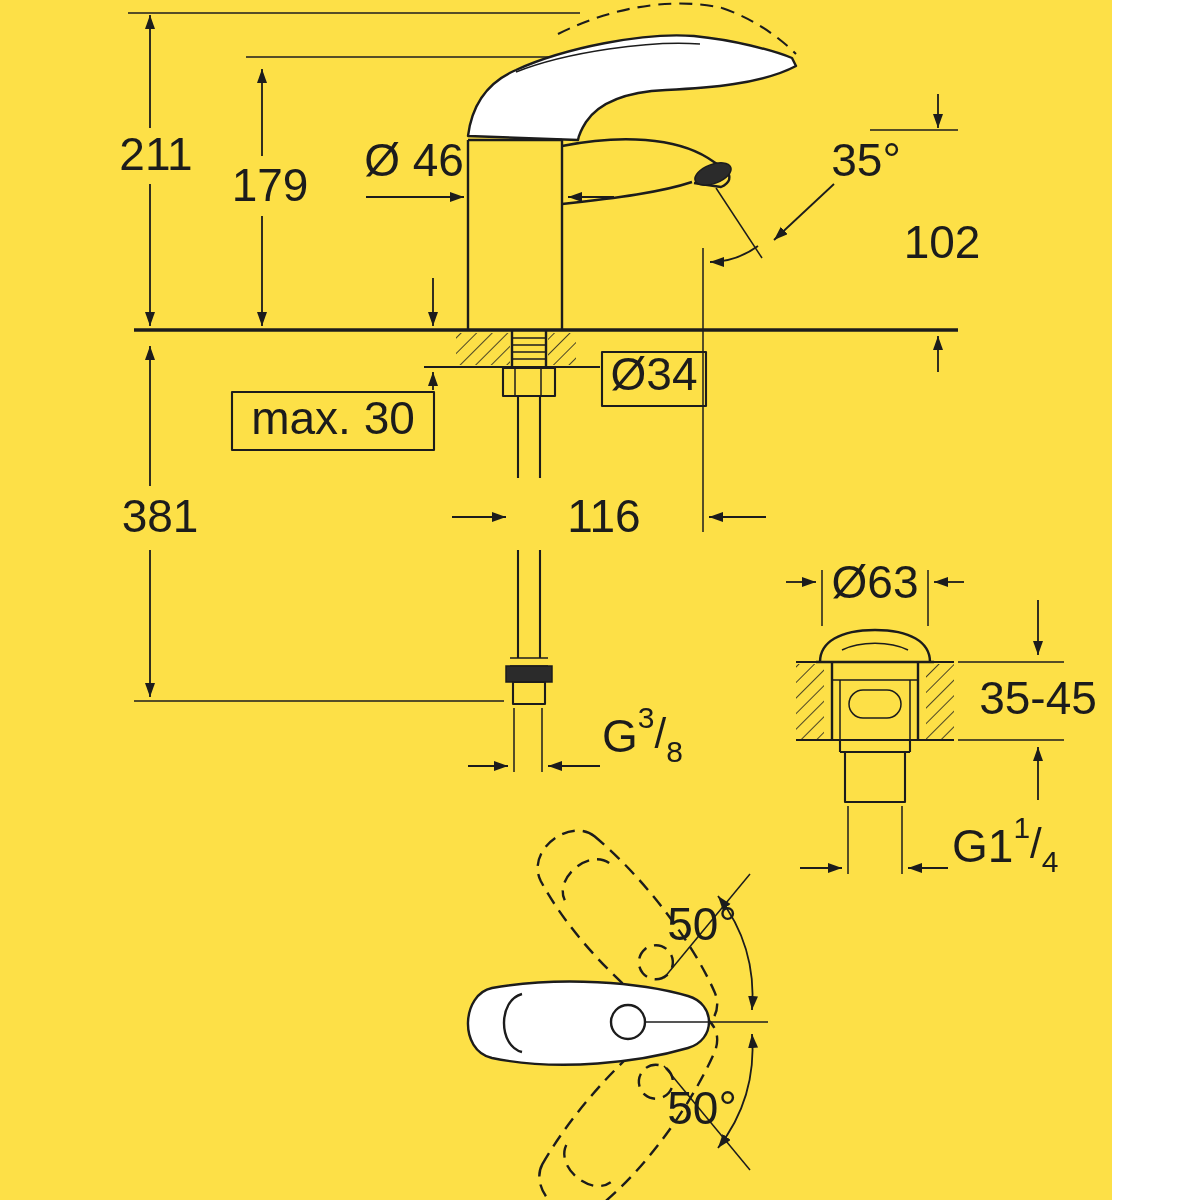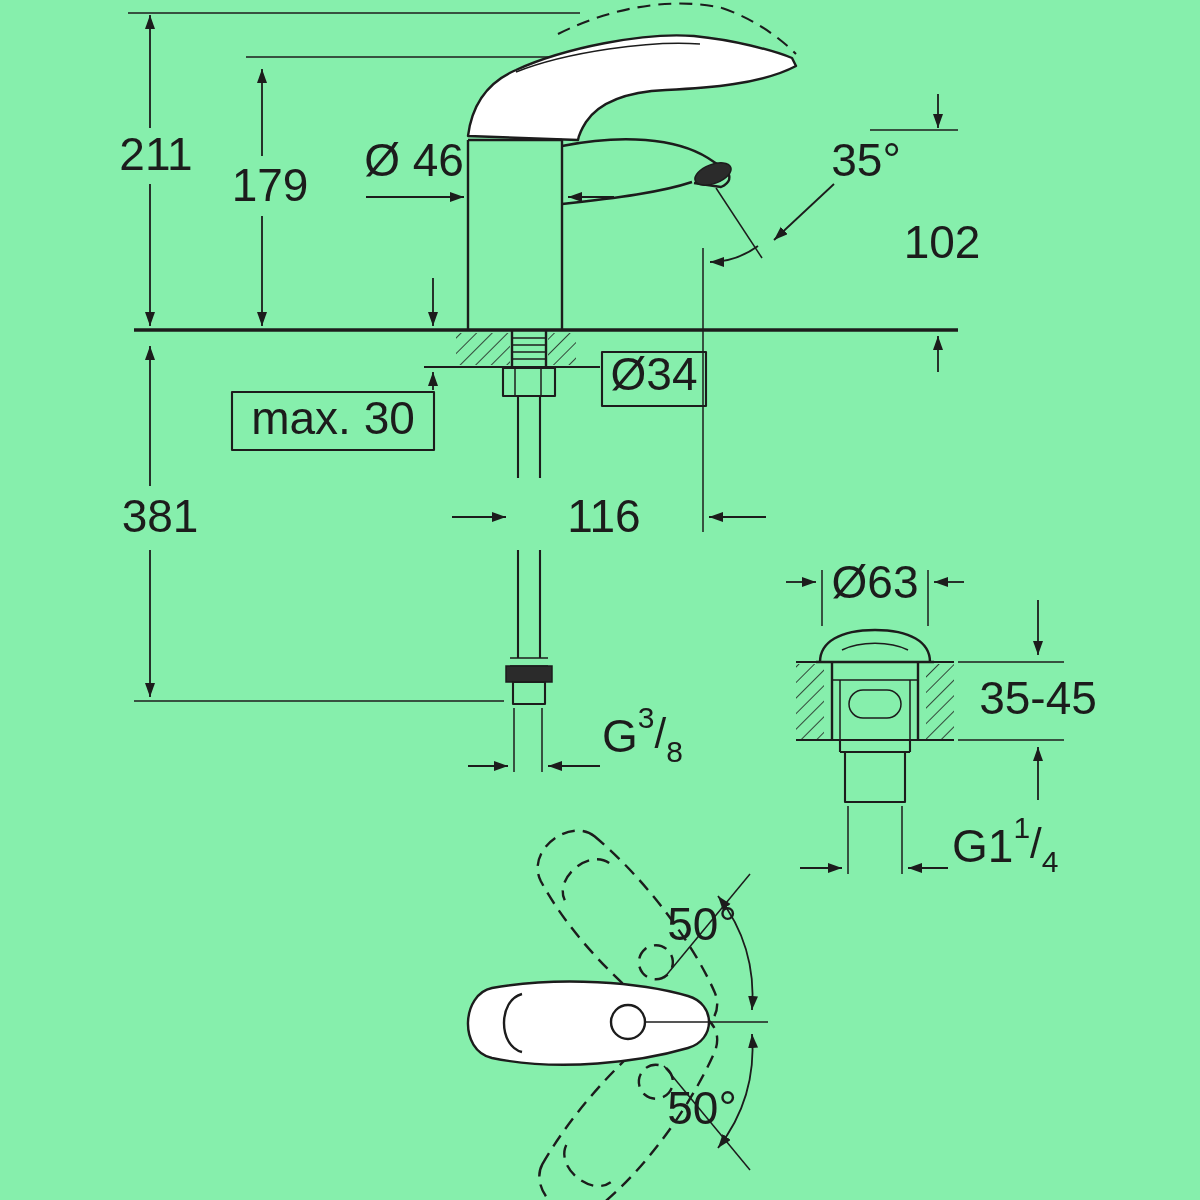--- a/index.html
+++ b/index.html
@@ -1,16 +1,16 @@
 <!DOCTYPE html>
 <html><head>
 <meta charset="utf-8">
 <style>
   html,body{margin:0;padding:0;background:#ffffff;}
-  .stage{width:1200px;height:1200px;background:#86efac;position:relative;overflow:hidden;}
+  .stage{width:1112px;height:1200px;background:#fde047;position:relative;overflow:hidden;}
   svg{display:block;}
   .ln{stroke:#1c1c1c;fill:none;stroke-width:2.4;stroke-linejoin:round;}
   .thick{stroke-width:3.4;}
   .mid{stroke-width:2.1;}
   .thin{stroke-width:1.5;}
   .dim{stroke-width:1.8;}
   .dash{stroke-dasharray:13 8;}
   .fillwhite{fill:#ffffff;}
   .dark{fill:#2b2b2b;stroke:#1c1c1c;stroke-width:1.5;}
   .txt{fill:#1c1c1c;font-family:"Liberation Sans",sans-serif;font-size:46px;}

